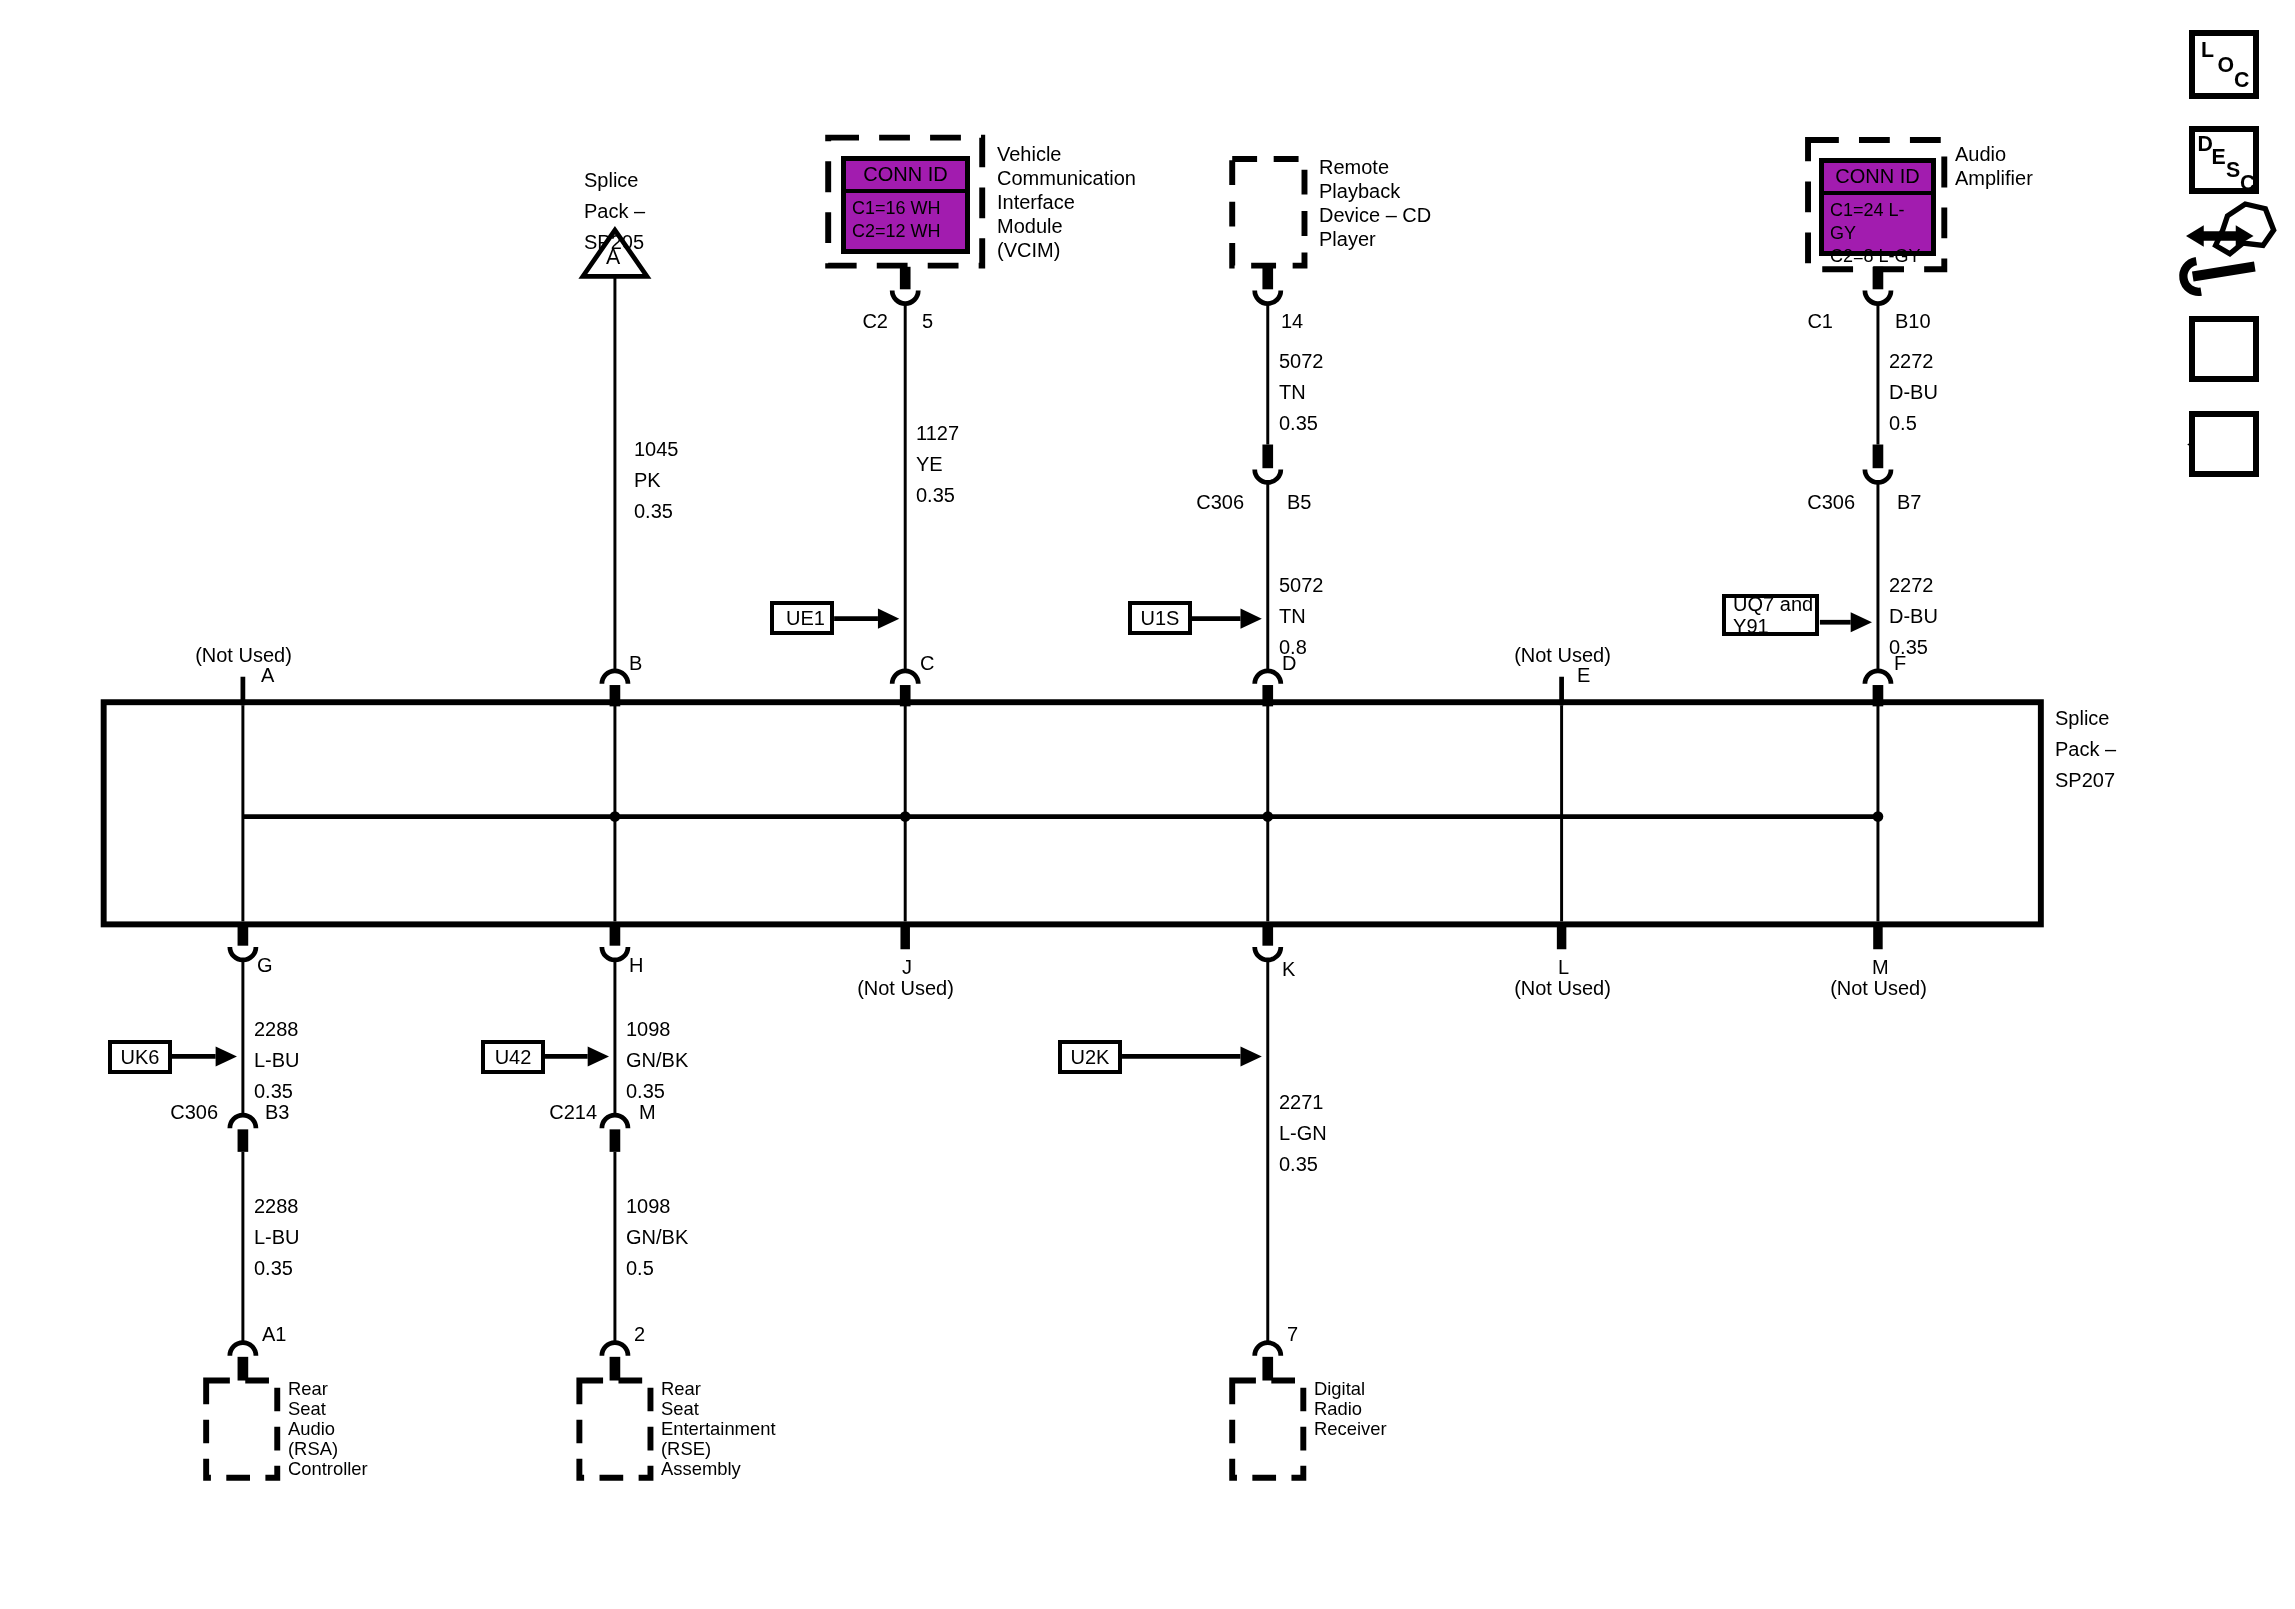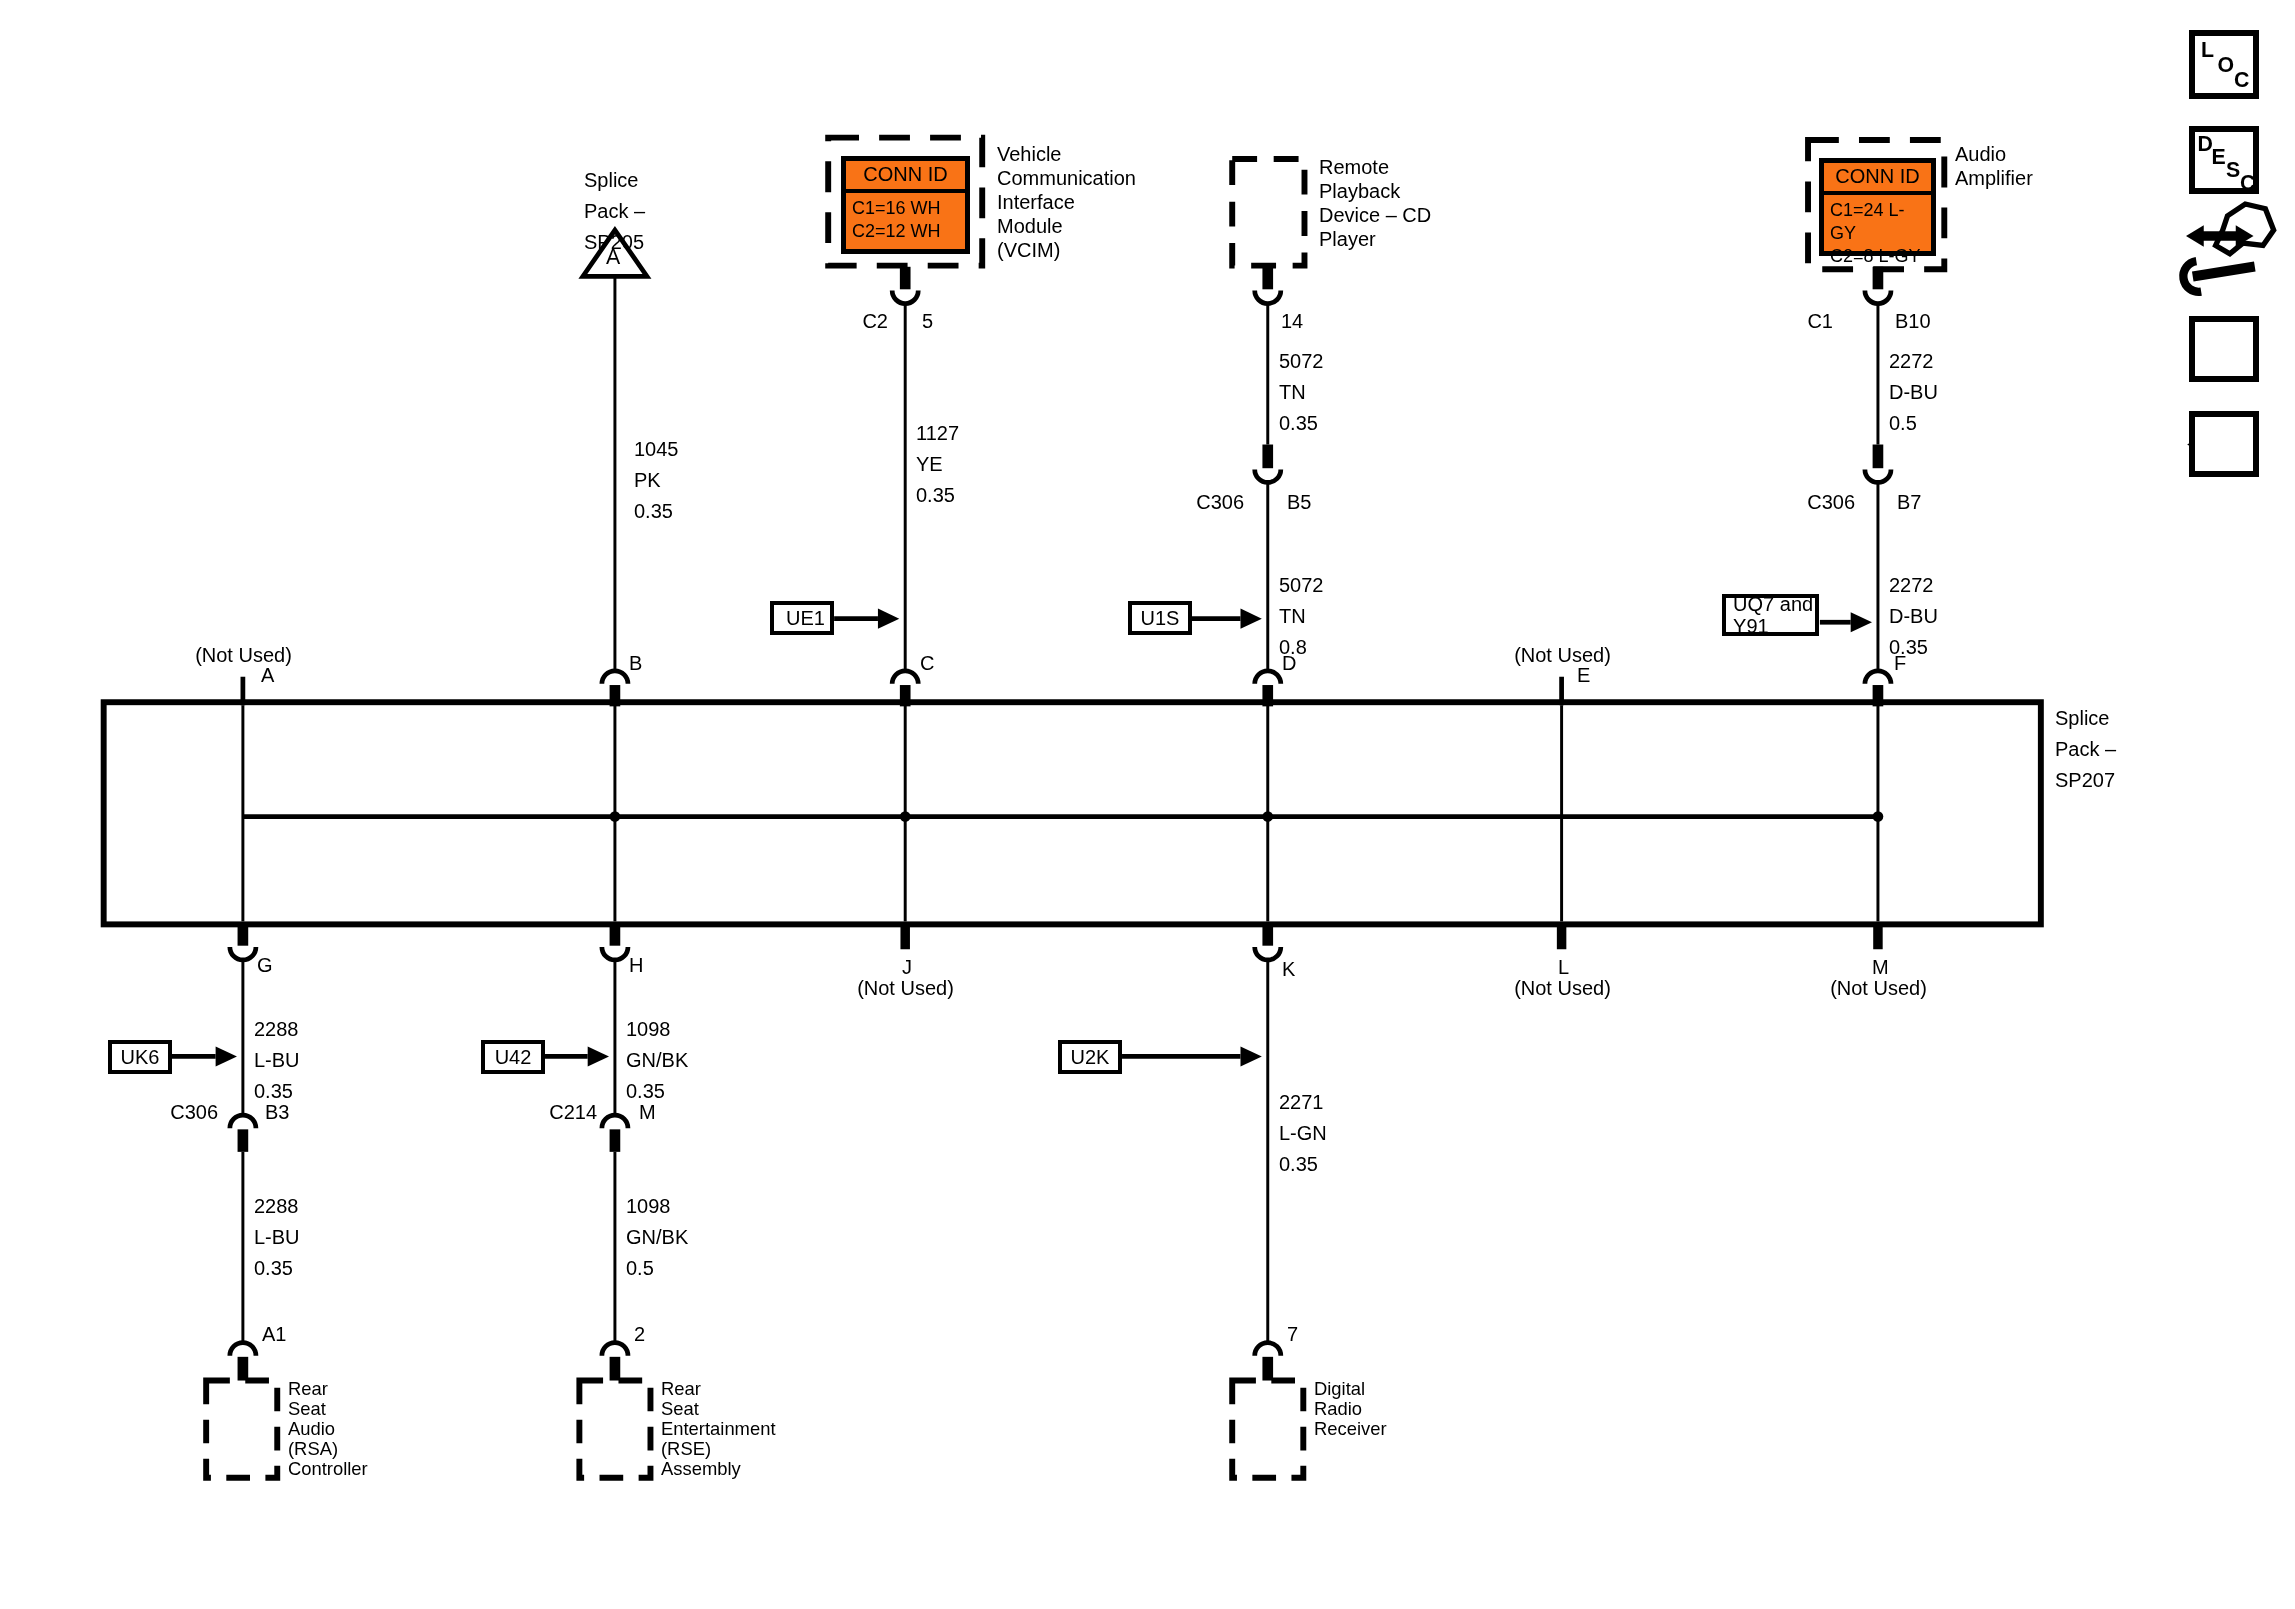--- a/index.html
+++ b/index.html
@@ -6,21 +6,21 @@
   #page{position:relative;width:2295px;height:1610px;background:#ffffff;overflow:hidden;
         font-family:"Liberation Sans",sans-serif;color:#000;}
   #lines{position:absolute;left:0;top:0;width:2295px;height:1610px;}
   .lbl{position:absolute;white-space:pre-line;font-size:20px;line-height:31px;}
   .ra{text-align:right;width:89px;}
   .ctr{text-align:center;}
   .lh40{line-height:24px;}
   .name34{font-size:18.4px;line-height:20px;}
   .tag{position:absolute;border:4.7px solid #000;background:#fff;font-size:20px;line-height:22.5px;
        display:flex;align-items:center;justify-content:center;box-sizing:border-box;white-space:pre-line;}
-  .connid{position:absolute;border:5.3px solid #000;background:#f97316;box-sizing:border-box;}
+  .connid{position:absolute;border:5.3px solid #000;background:#a21caf;box-sizing:border-box;}
   .connid .hd{border-bottom:4.7px solid #000;text-align:center;font-size:20px;line-height:26px;height:28.4px;}
   .connid .bd{padding:3.6px 4.7px 2.4px 6px;font-size:18px;line-height:23px;white-space:pre-line;}
   .tbox{position:absolute;border:6px solid #000;background:#fff;box-sizing:border-box;}
   .tbox span{position:absolute;font-size:21.3px;font-weight:600;line-height:21.3px;}
 </style>
 </head>
 <body>
 
 <div id="page">
 

